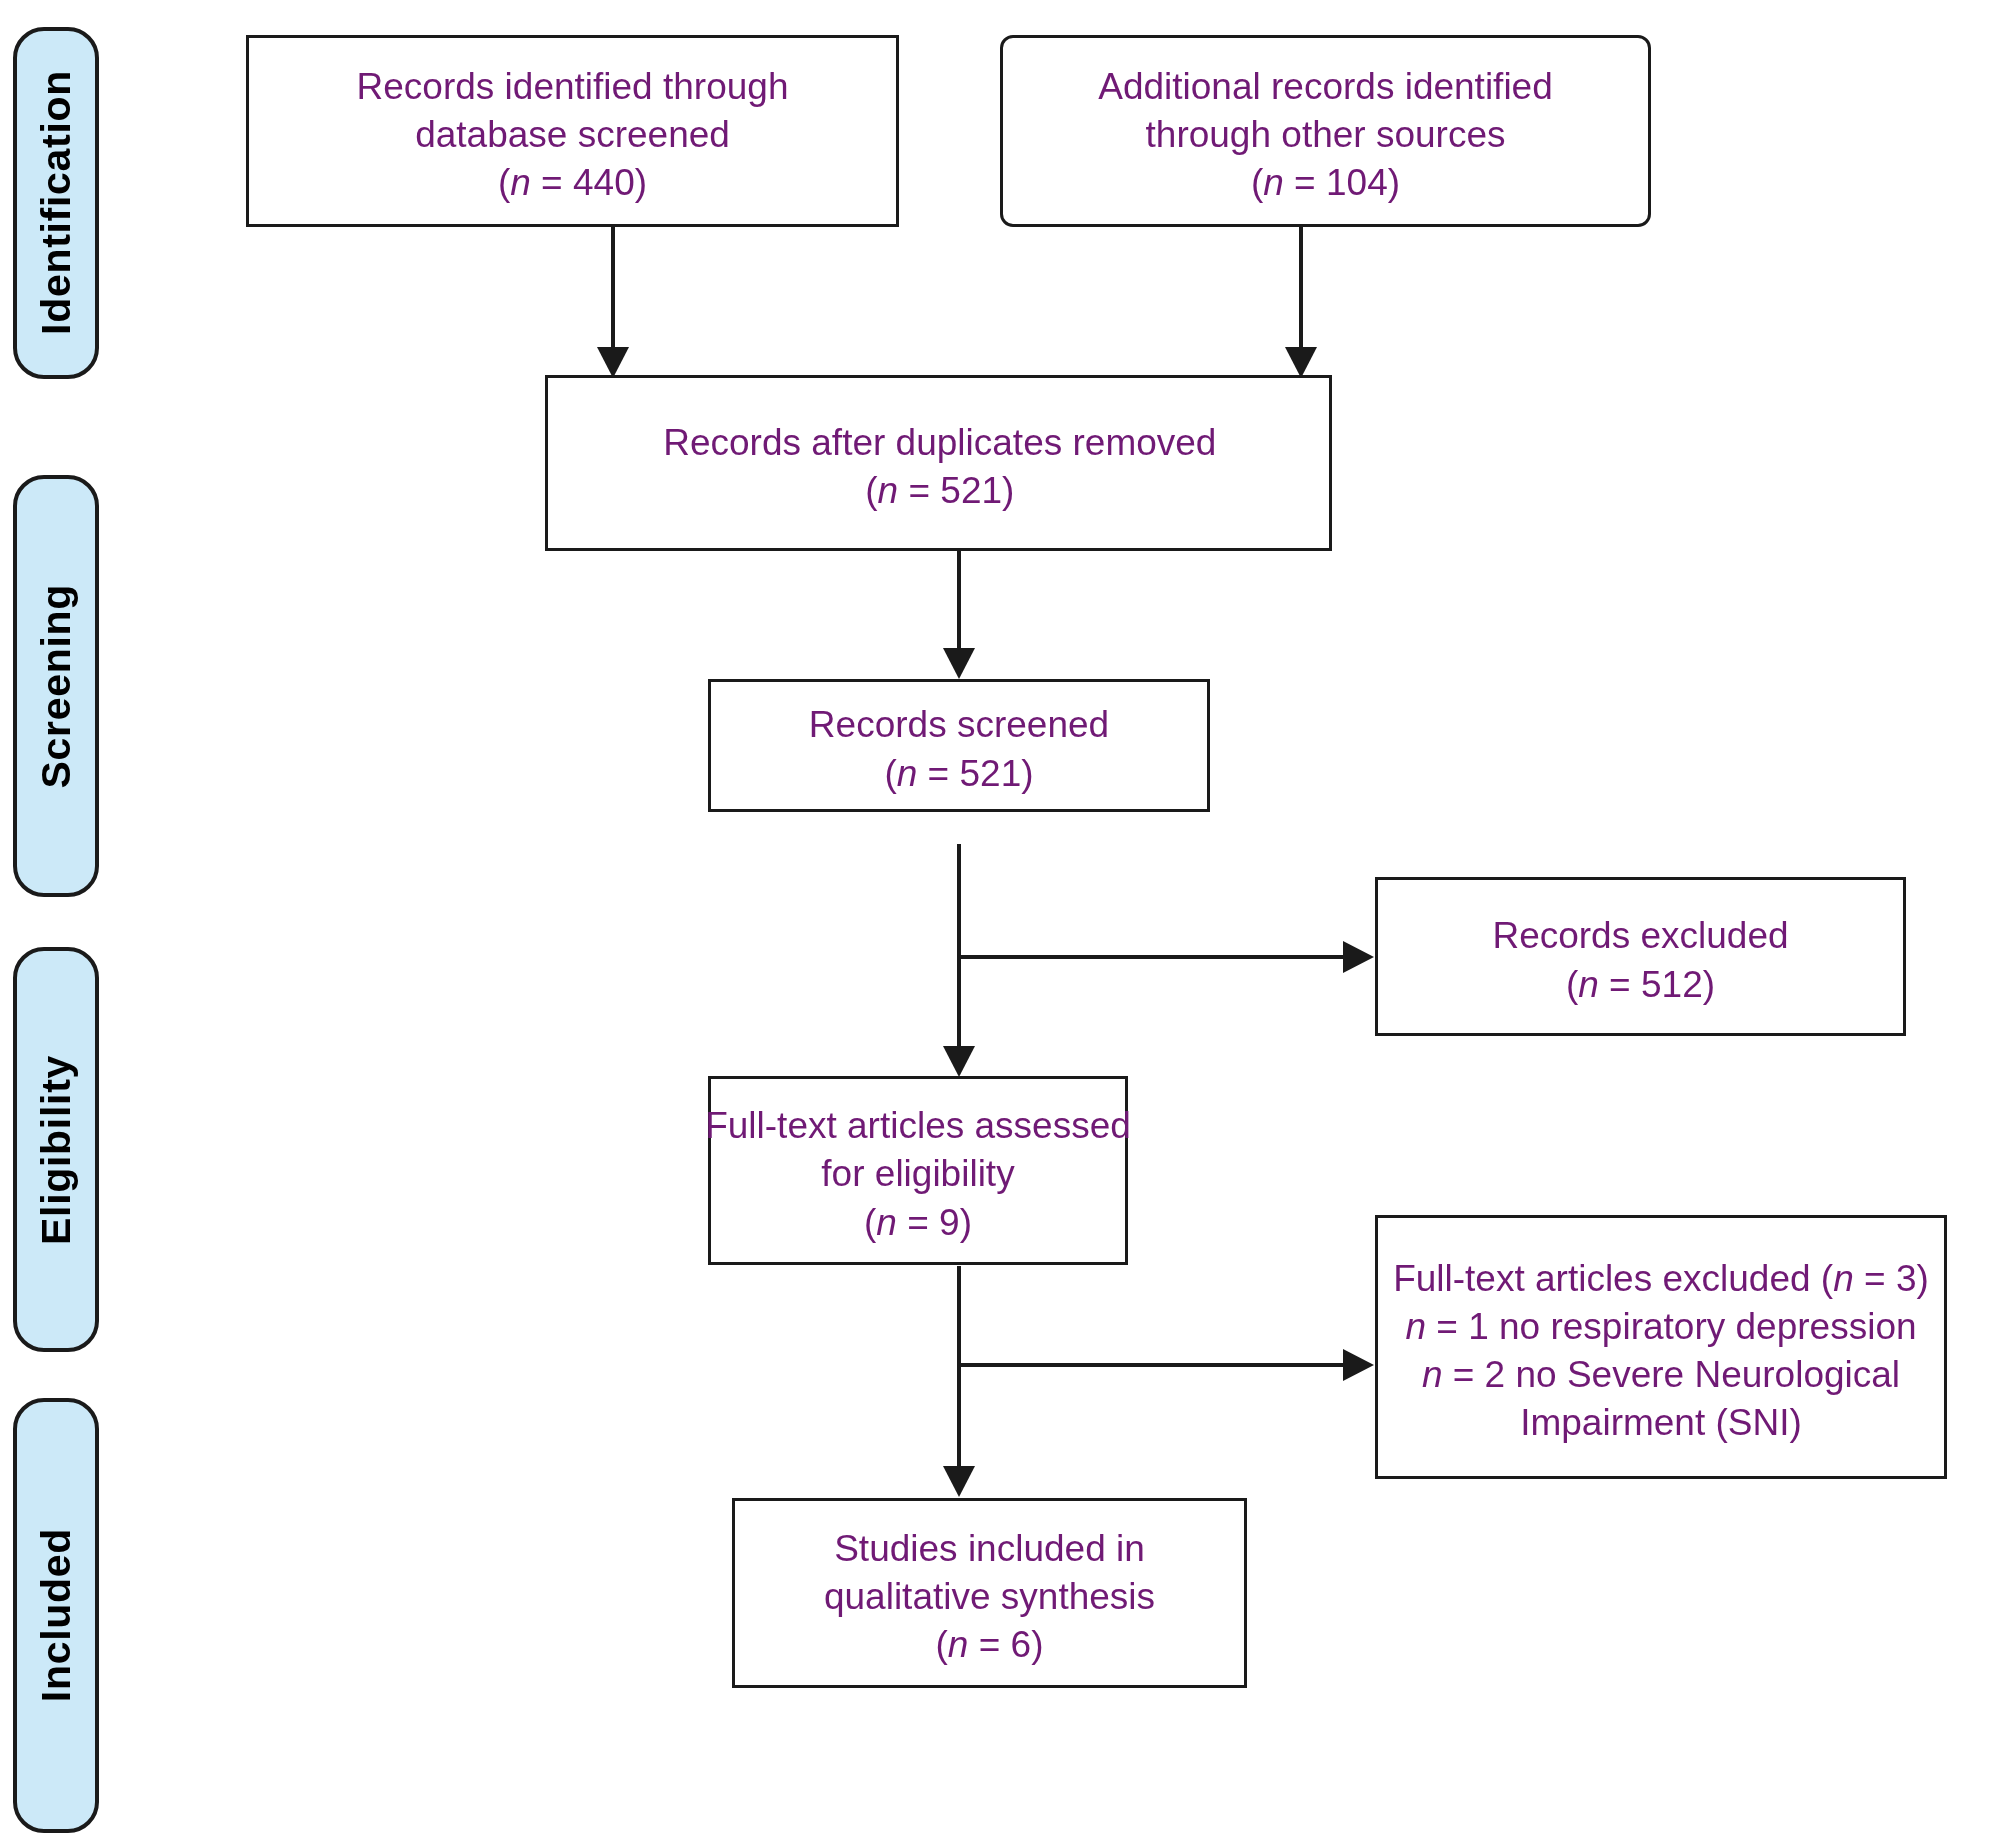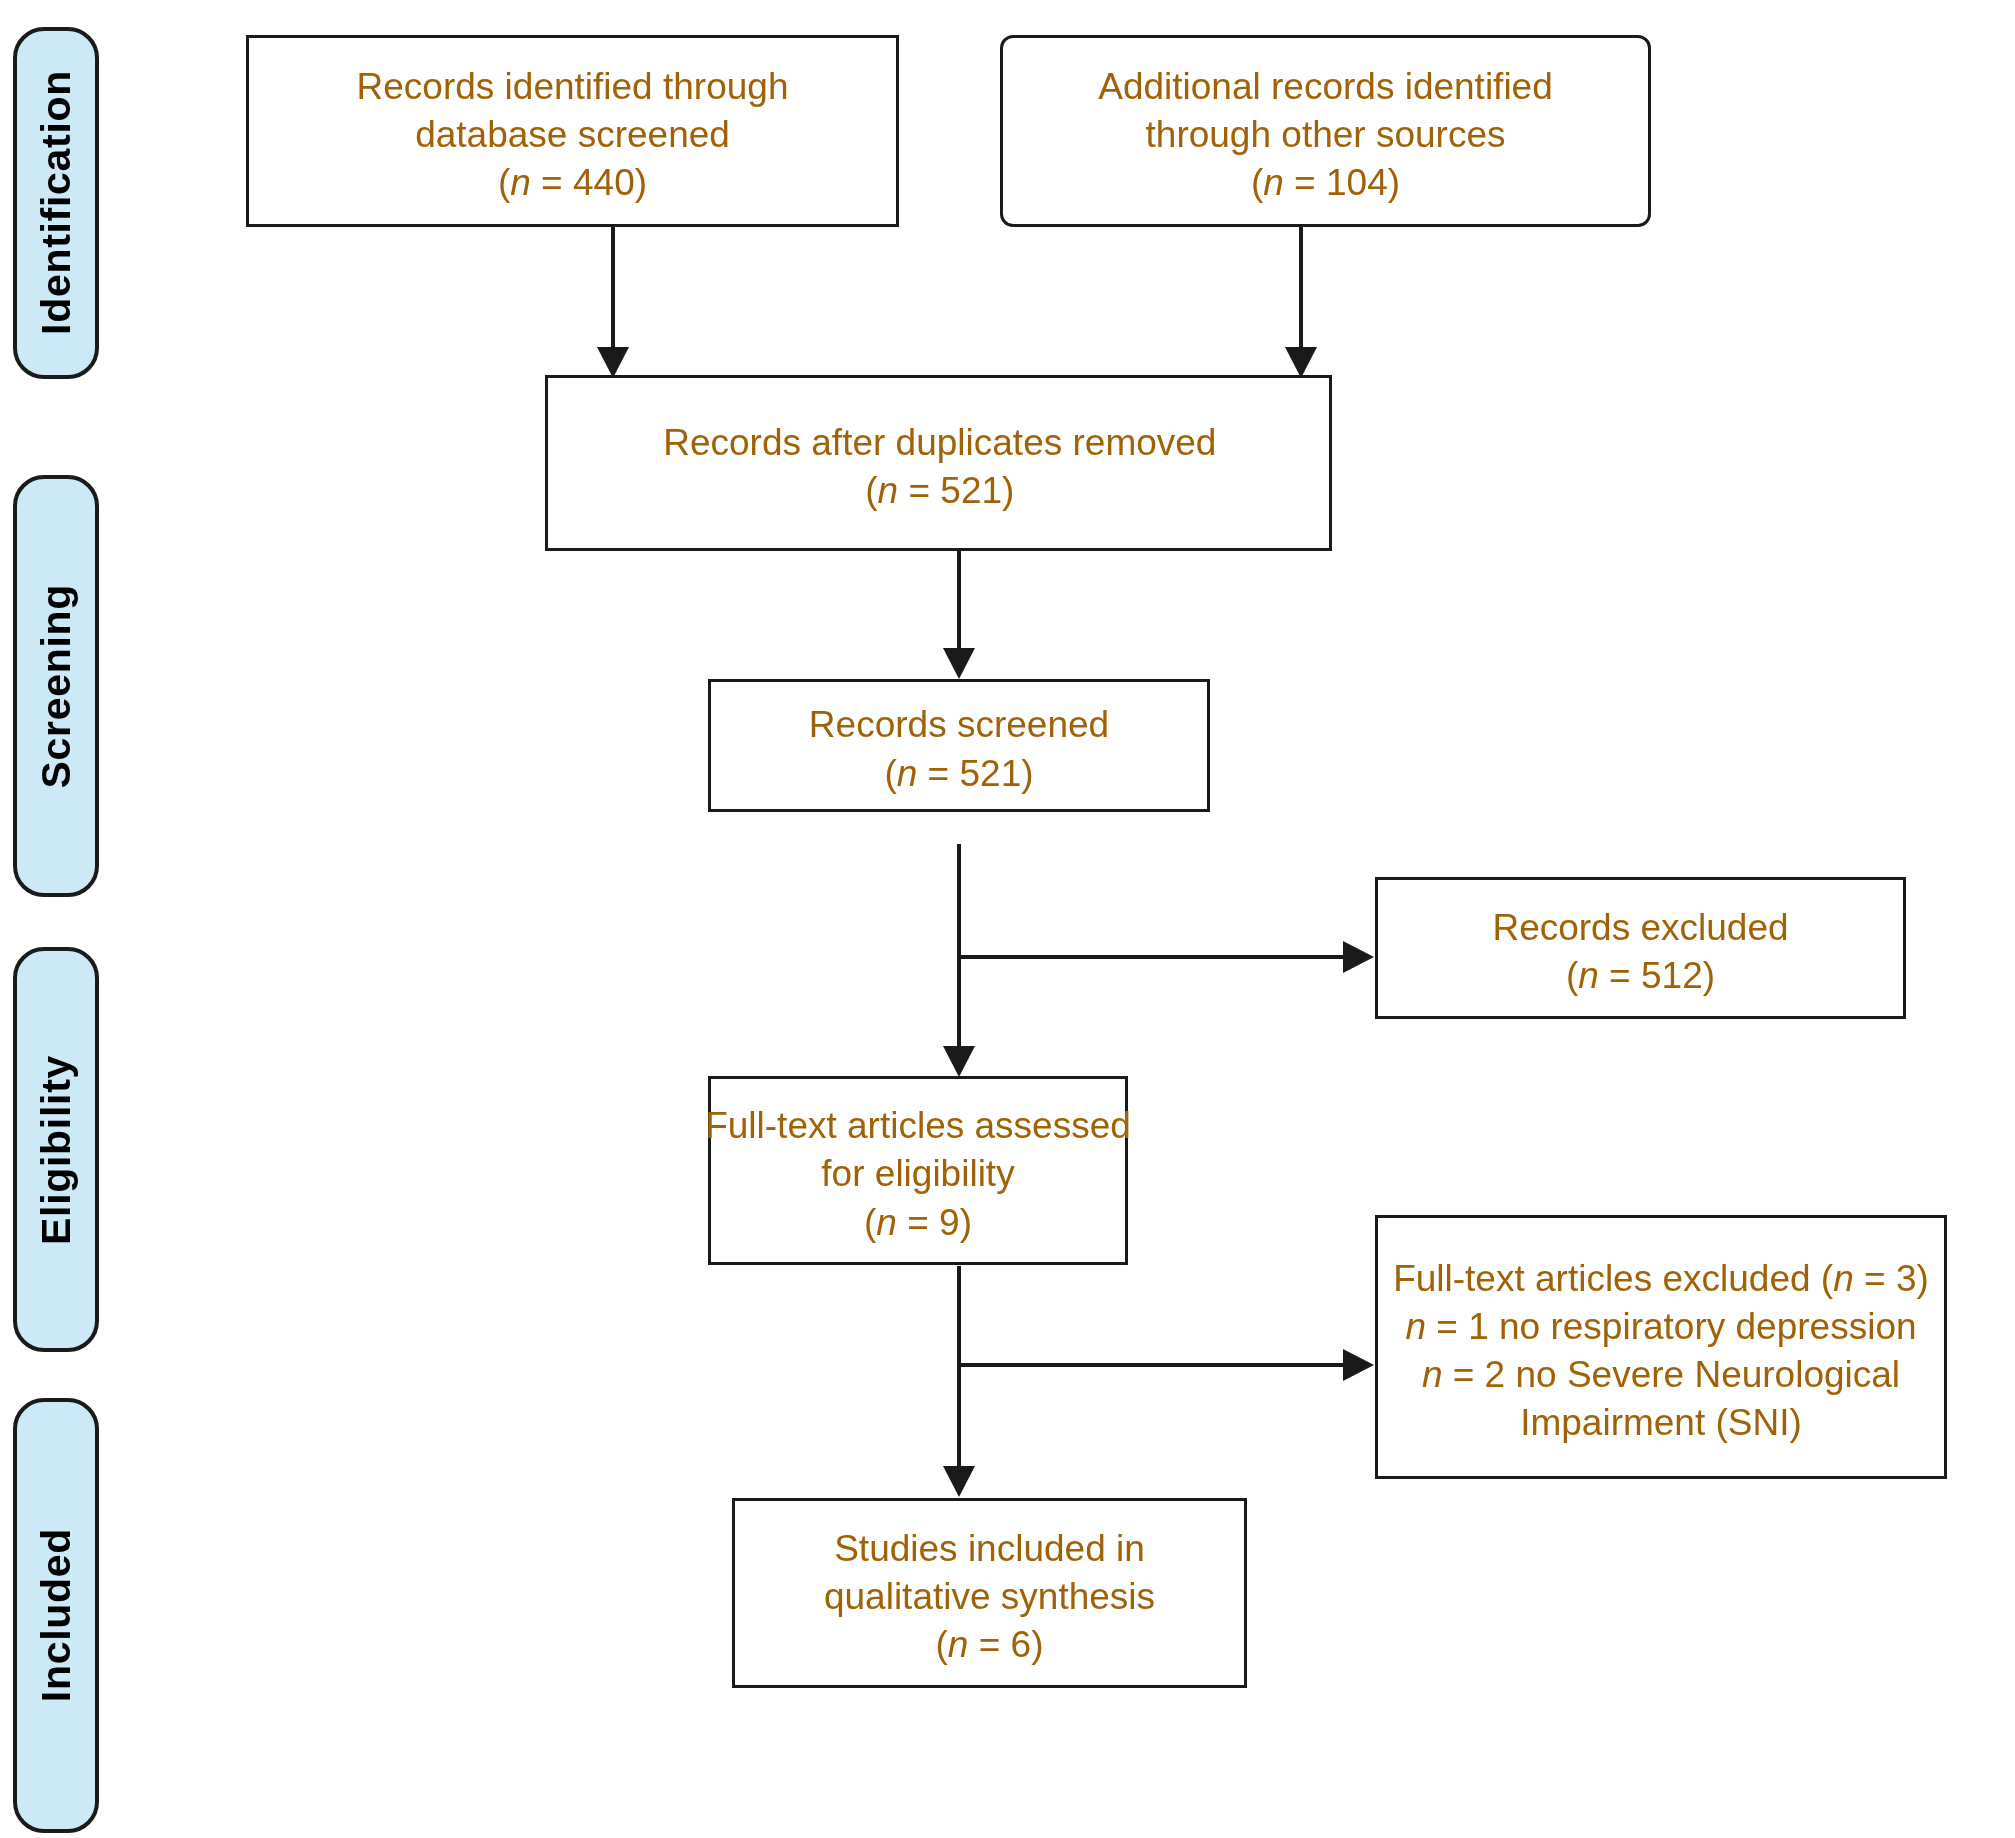--- a/index.html
+++ b/index.html
@@ -41,21 +41,21 @@
     box-sizing:border-box;
     display:flex;
     align-items:center;
     justify-content:center;
     padding:4px 9.3px;
   }
   .box .btext{
     text-align:center;
     font-size:37px;
     line-height:1.30;
-    color:#a16207;
+    color:#701a75;
     margin-top:8px;
   }
   .box .btext .ln{ display:block; white-space:nowrap; }
   em{ font-style:italic; }
   
   .vline{
     position:absolute;
     width:4px;
     background:#1a1a1a;
   }
@@ -138,21 +138,21 @@
       <span class="ln">(<em>n</em> = <span>521</span>)</span>
     </div>
   </div>
 
   <div class="vline" style="left:957px; top:844px; height:206px;"></div>
   <div class="arrow-down" style="left:943px; top:1046px;"></div>
 
   <div class="hline" style="left:957px; top:955px; width:389px;"></div>
   <div class="arrow-right" style="left:1343px; top:941px;"></div>
 
-  <div class="box" style="left:1375px; top:877px; width:531px; height:142px;">
+  <div class="box" style="left:1375px; top:877px; width:531px; height:159px;">
     <div class="btext">
       <span class="ln">Records excluded</span>
       <span class="ln">(<em>n</em> = <span>512</span>)</span>
     </div>
   </div>
 
   <div class="box" style="left:708px; top:1076px; width:420px; height:189px;">
     <div class="btext">
       <span class="ln">Full-text articles assessed</span>
       <span class="ln">for eligibility</span>

